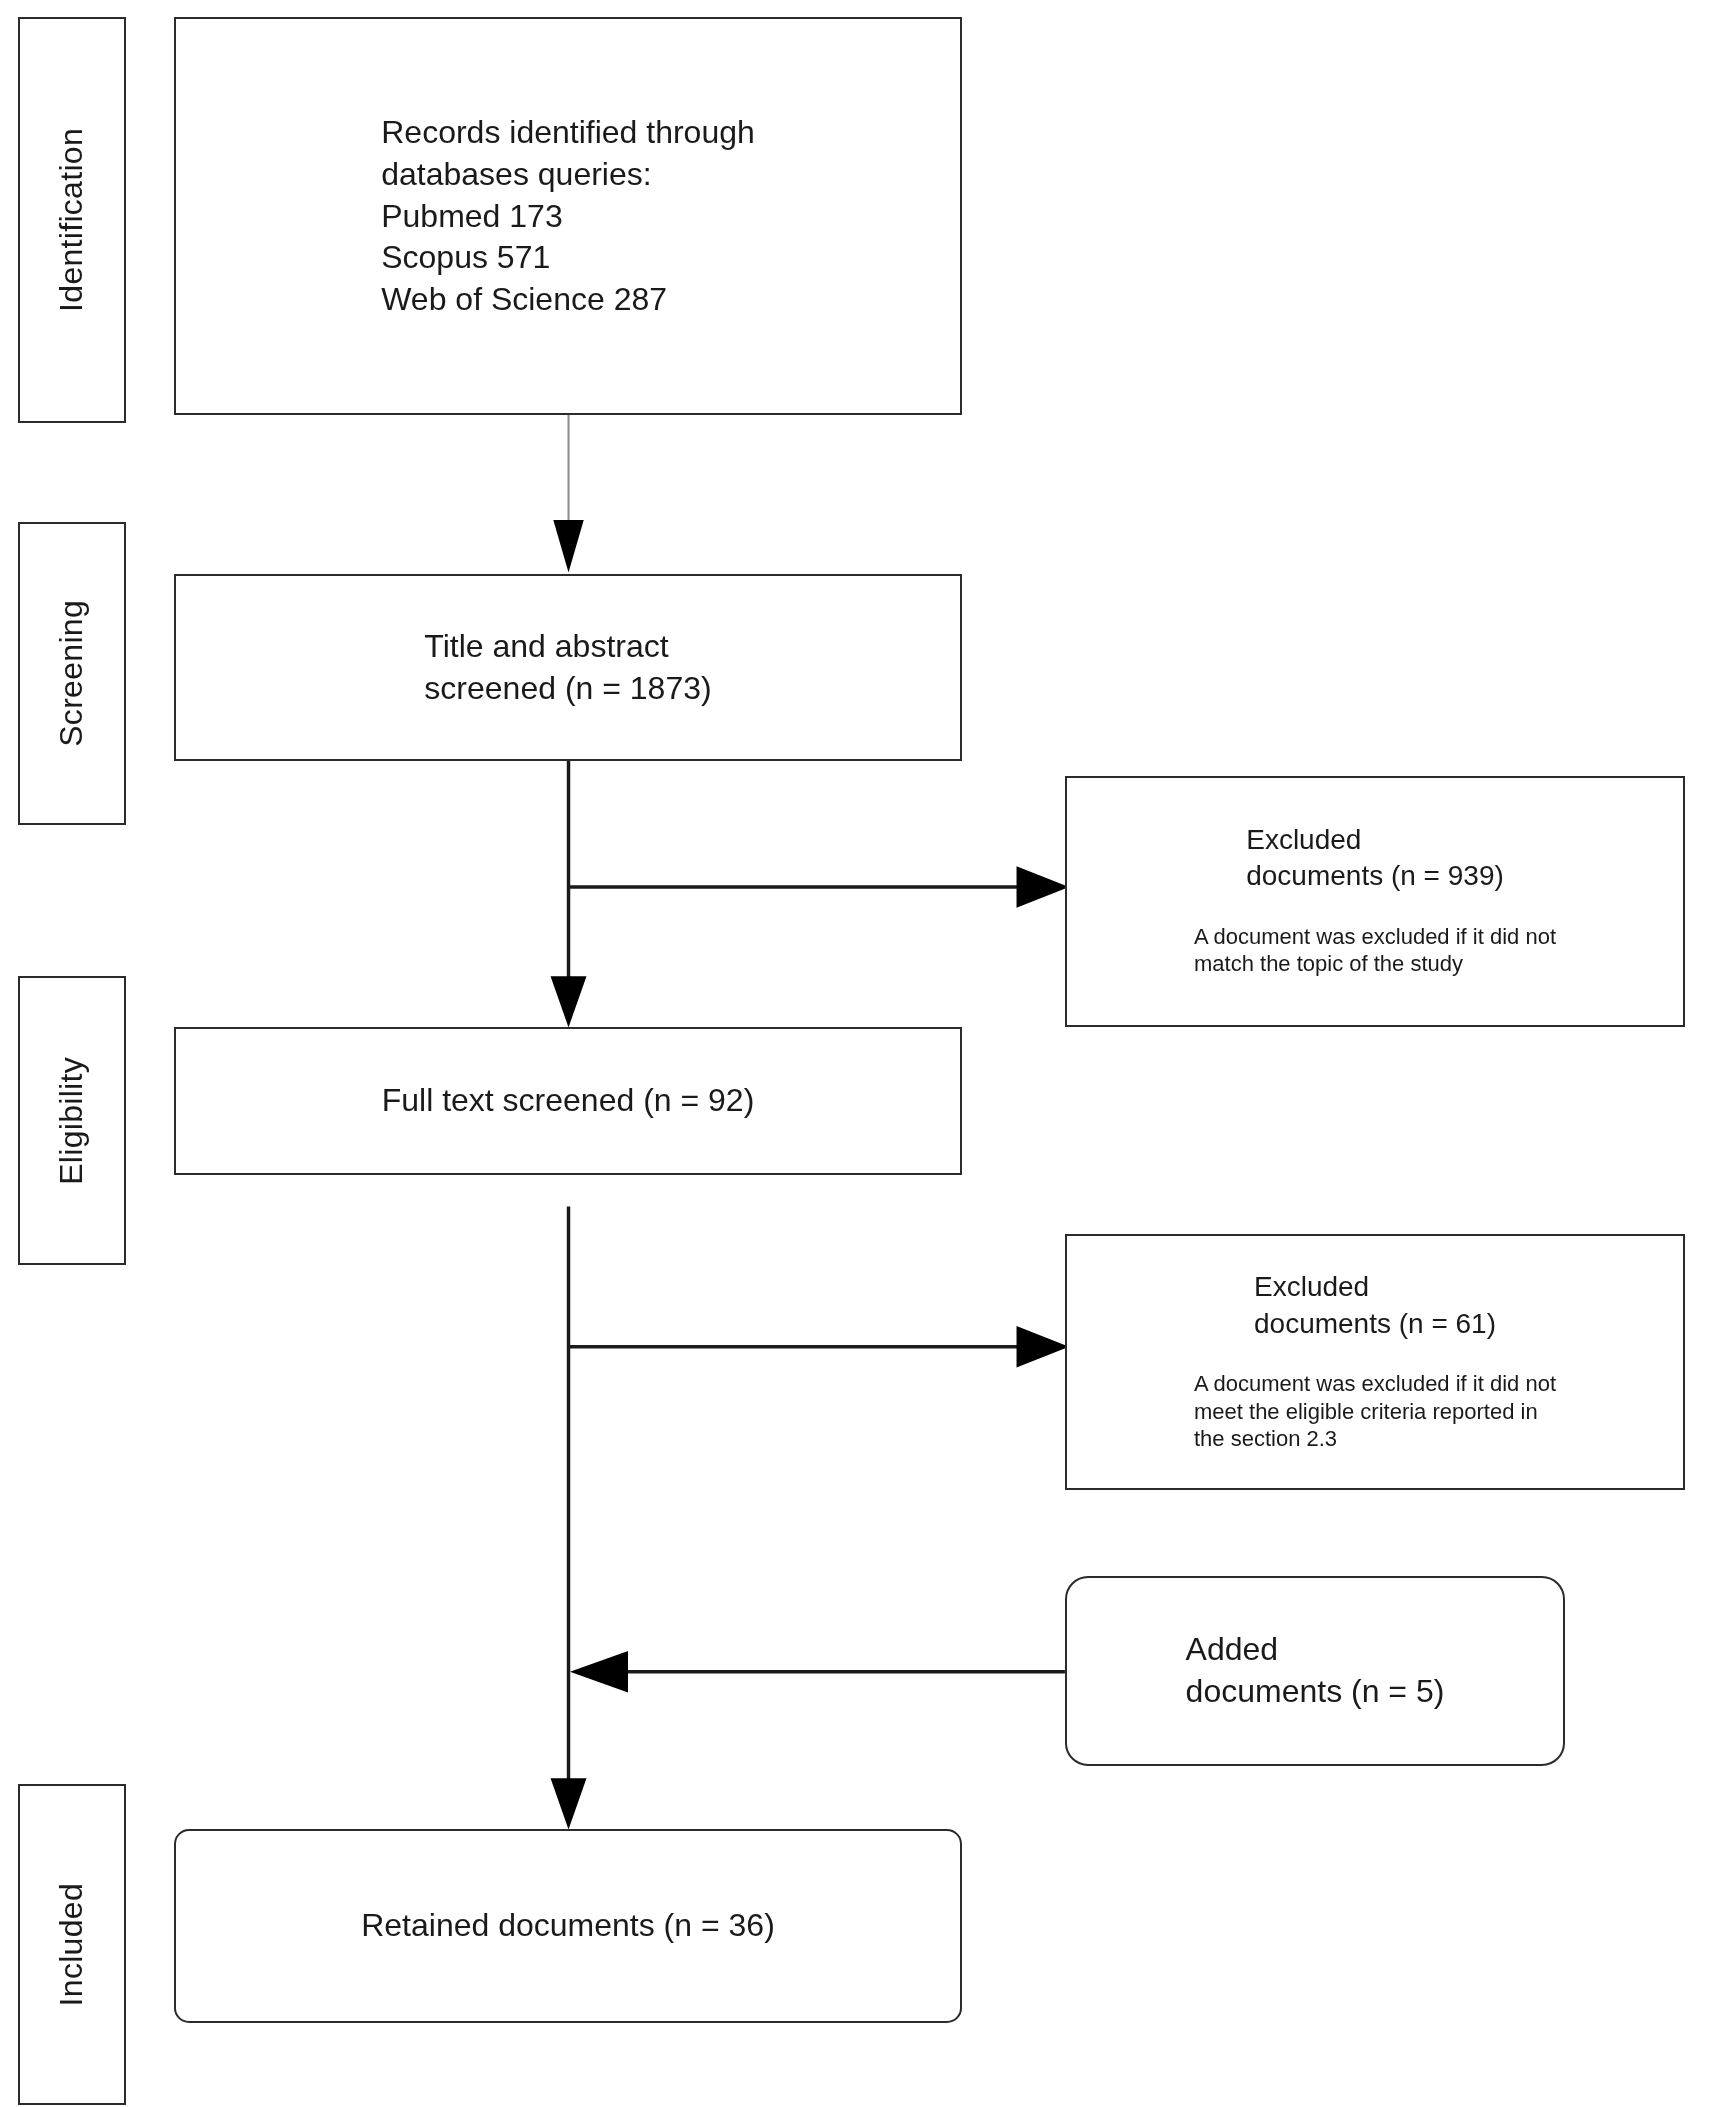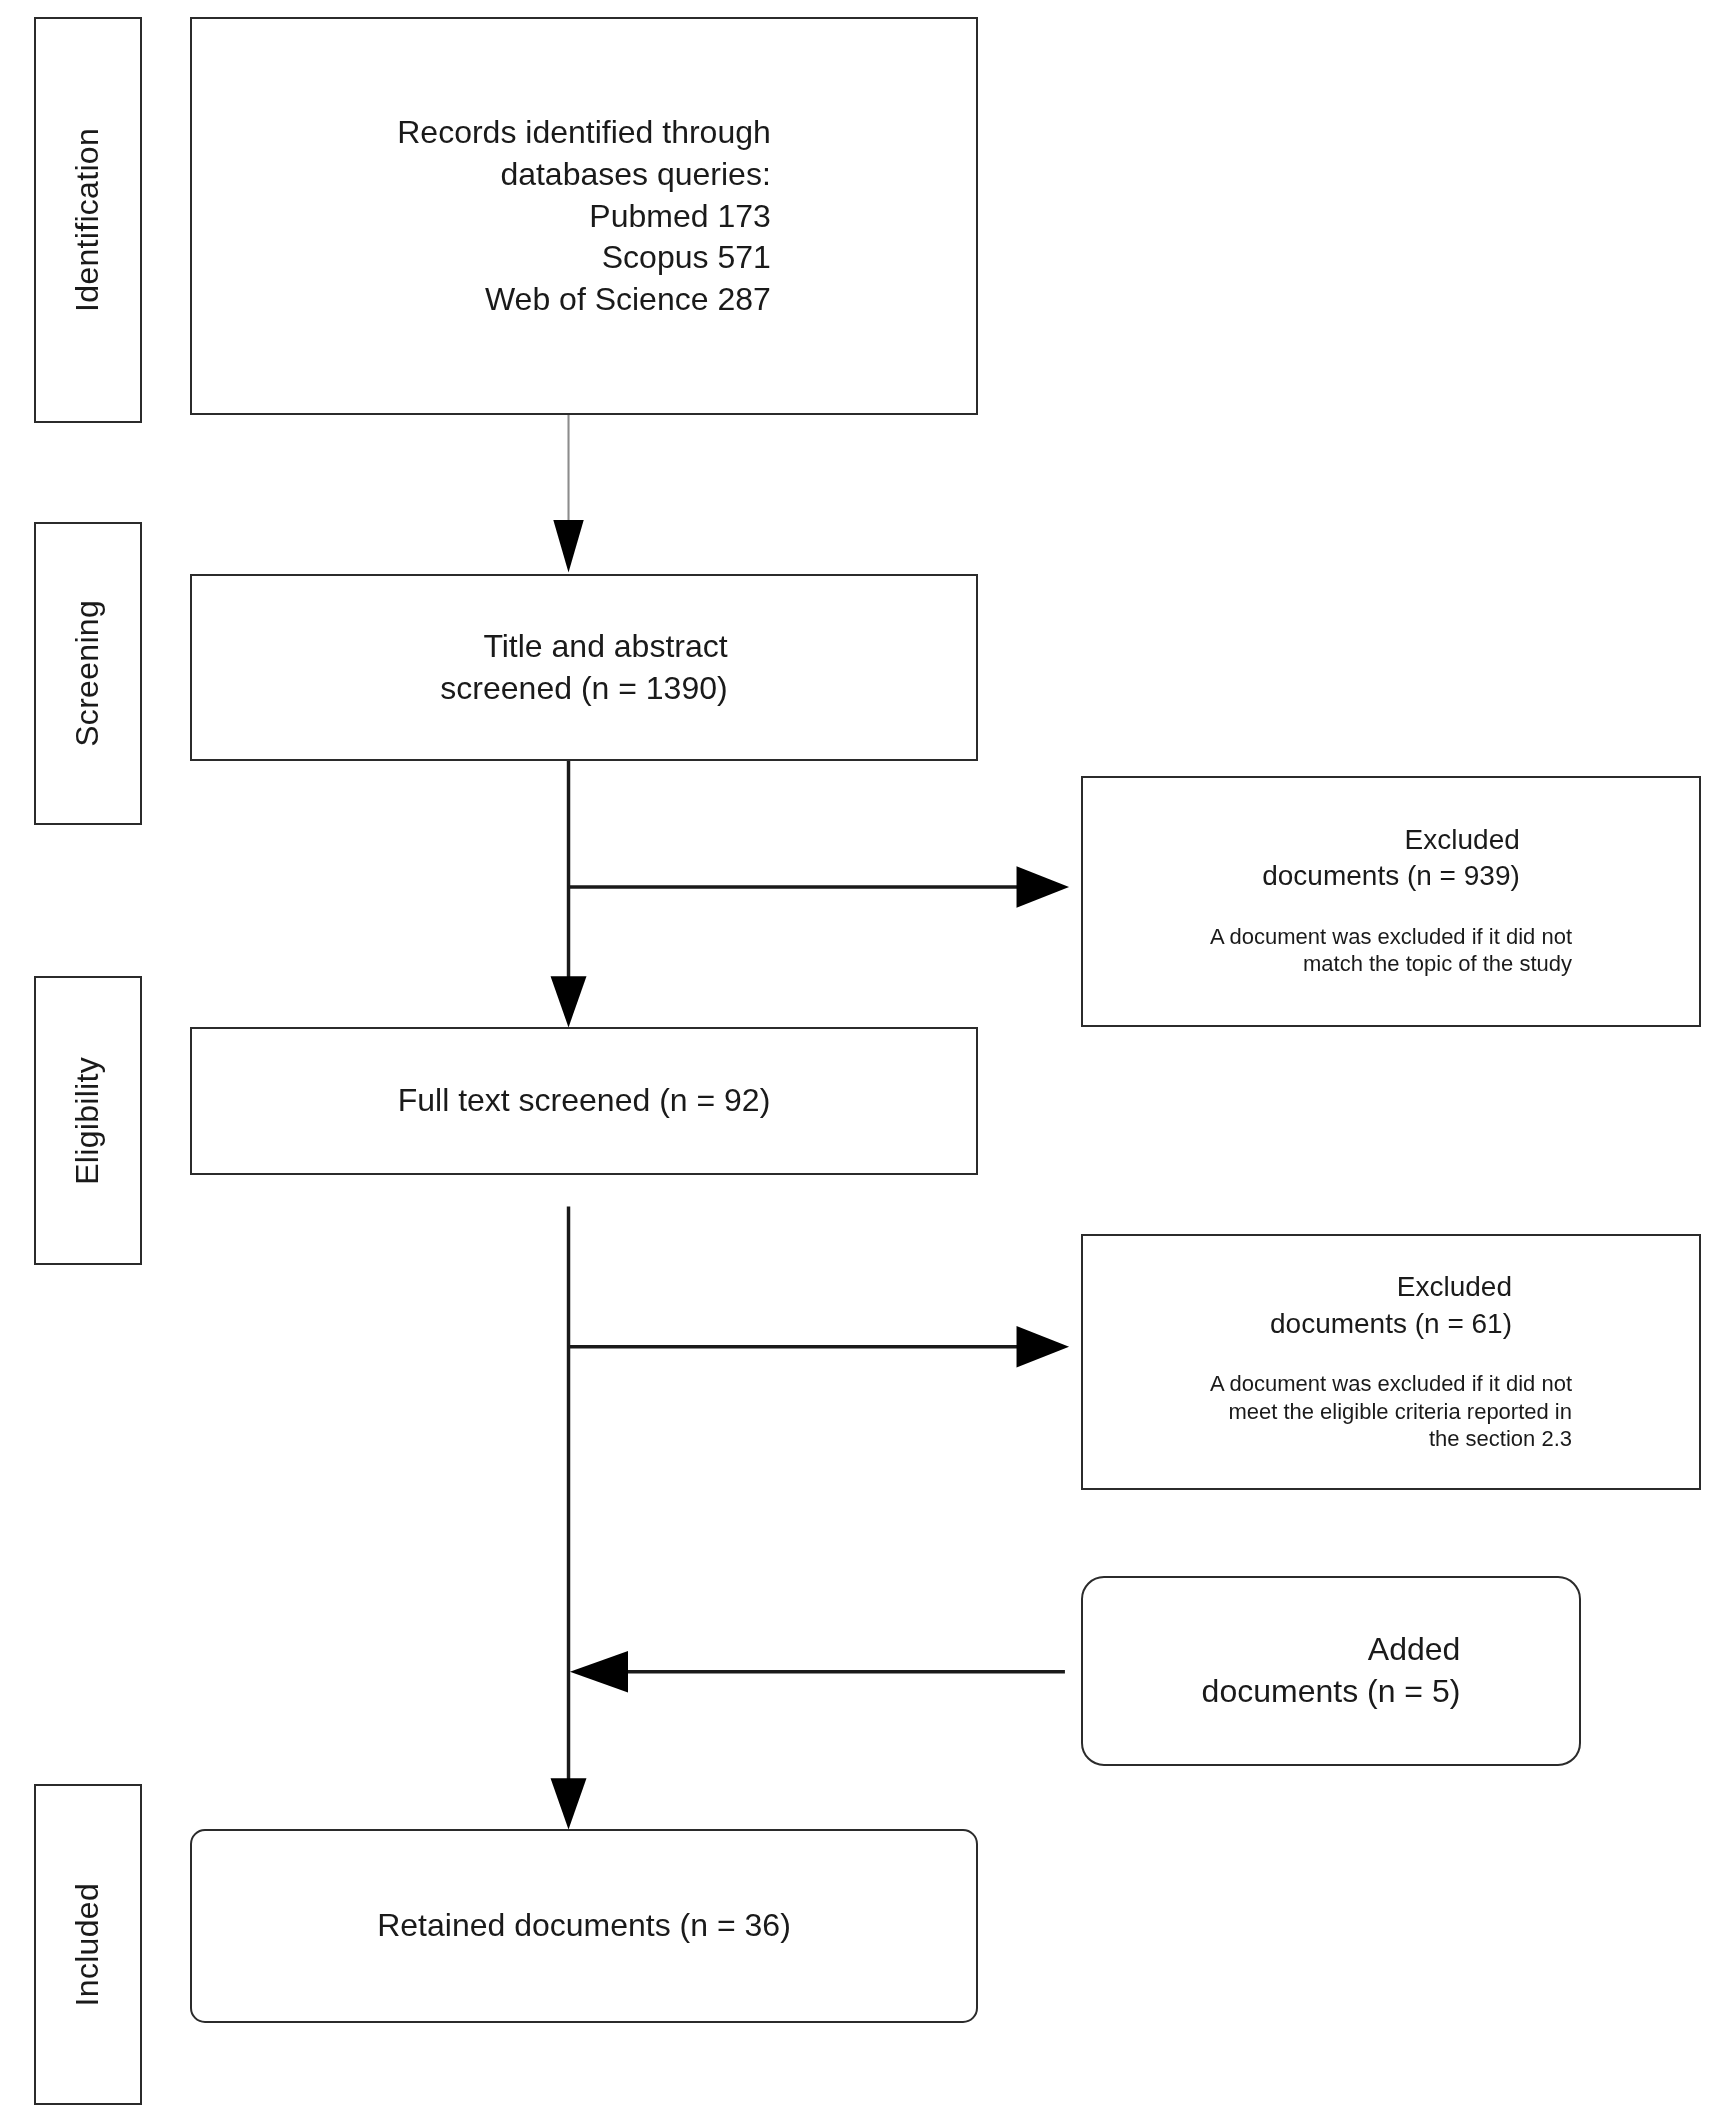--- a/index.html
+++ b/index.html
@@ -17,22 +17,21 @@
     overflow: hidden;
   }
   .node {
     position: absolute;
     box-sizing: border-box;
     border: 2.1px solid #2b2b2b;
     background: #ffffff;
     display: flex;
     align-items: center;
     justify-content: center;
-    text-align: right;
-    margin-left: 16px;
+    text-align: left;
   }
   .node .txt {
     display: block;
     white-space: pre-line;
     line-height: 1.30;
   }
   
   .stage .txt {
     writing-mode: vertical-rl;
     transform: rotate(180deg);
@@ -117,21 +116,21 @@
   <div class="node" style="left:174px; top:17.3px; width:788px; height:398px;">
     <span class="txt fs-lg">Records identified through
 databases queries:
 Pubmed 173
 Scopus 571
 Web of Science 287</span>
   </div>
 
   <div class="node" style="left:174px; top:574px; width:788px; height:187px;">
     <span class="txt fs-lg">Title and abstract
-screened (n = 1390)</span>
+screened (n = 1873)</span>
   </div>
 
   <div class="node" style="left:174px; top:1027px; width:788px; height:148px;">
     <span class="txt fs-lg">Full text screened (n = 92)</span>
   </div>
 
   <div class="node" style="left:174px; top:1829px; width:788px; height:194px;border-radius:15px;">
     <span class="txt fs-lg">Retained documents (n = 36)</span>
   </div>
 

